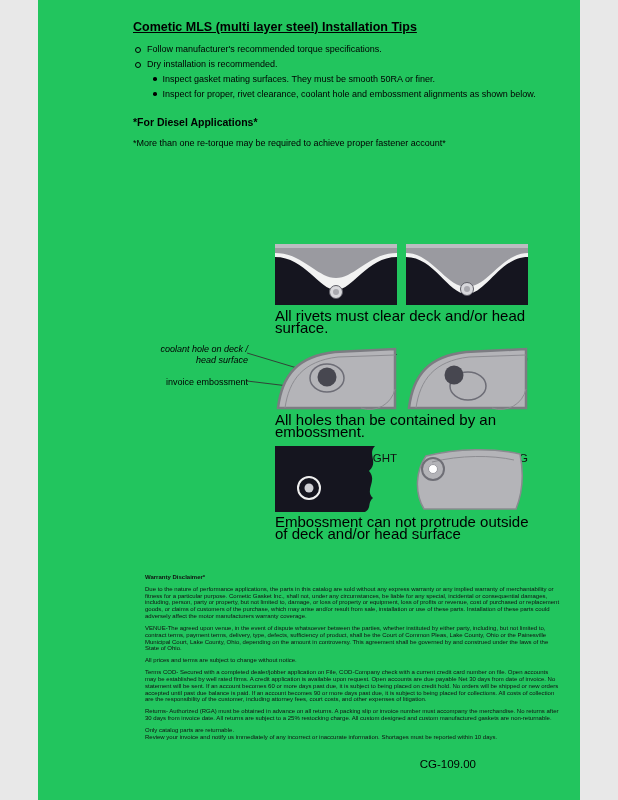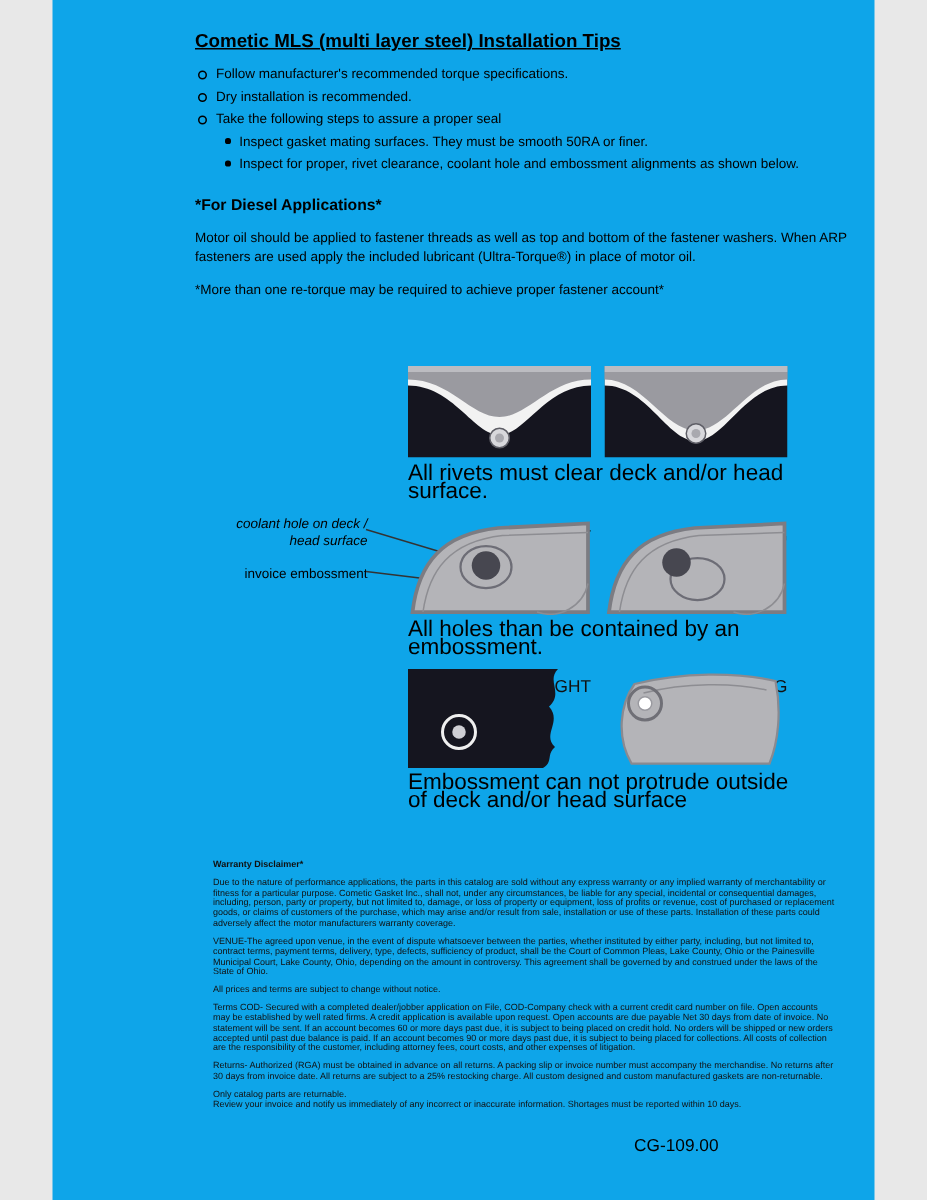--- a/index.html
+++ b/index.html
@@ -1,19 +1,20 @@
 <!DOCTYPE html>
 <html><head>
 <meta charset="utf-8">
 <style>
   html,body { margin:0; padding:0; background:#e8e8e8; }
   #page {
-    position:relative; width:548px; height:800px; background:#0ea5e9;
+    position:relative; width:498px; height:800px; background:#22c55e;
     font-family:"Liberation Sans", sans-serif; color:#000; overflow:hidden;
     margin:0 auto;
+    padding-left:44px;
   }
   
   .sec-text { position:absolute; left:95px; top:20px; width:440px; }
   .doc-title { font-size:12.5px; font-weight:bold; text-decoration:underline; margin:0 0 9px 0; }
   .tip-row { display:flex; align-items:flex-start; margin:0 0 3px 0; font-size:9px; line-height:12px; }
   .marker-hollow { flex:0 0 auto; width:4px; height:4px; border:1px solid #000; border-radius:50%; margin:3.5px 6px 0 2px; }
   .sub-tips { margin-left:18px; }
   .marker-solid { flex:0 0 auto; width:3.5px; height:3.5px; background:#000; border-radius:50%; margin:4px 6px 0 2px; }
   .diesel-heading { font-size:10.5px; font-weight:bold; margin:16px 0 9px 0; }
   .body-para { font-size:9px; line-height:12.5px; margin:0 0 10px 0; }
@@ -41,38 +42,33 @@
     <h1 class="doc-title">Cometic MLS (multi layer steel) Installation Tips</h1>
 
     <div class="tip-row">
       <span class="marker-hollow"></span>
       <span>Follow manufacturer's recommended torque specifications.</span>
     </div>
     <div class="tip-row">
       <span class="marker-hollow"></span>
       <span>Dry installation is recommended.</span>
     </div>
-    <div class="tip-row">
-      <span class="marker-hollow"></span>
-      <span>Take the following steps to assure a proper seal</span>
-    </div>
 
     <div class="sub-tips">
       <div class="tip-row">
         <span class="marker-solid"></span>
         <span>Inspect gasket mating surfaces.  They must be smooth 50RA or finer.</span>
       </div>
       <div class="tip-row">
         <span class="marker-solid"></span>
         <span>Inspect for proper, rivet clearance, coolant hole and embossment alignments as shown below.</span>
       </div>
     </div>
 
     <div class="diesel-heading">*For Diesel Applications*</div>
-    <p class="body-para">Motor oil should be applied to fastener threads as well as top and bottom of the fastener washers. When ARP fasteners are used apply the included lubricant (Ultra-Torque®) in place of motor oil.</p>
     <p class="body-para">*More than one re-torque may be required to achieve proper fastener account*</p>
   </div>
 
   <div class="sec-diagrams">
 
     <div class="abs col-hdr" style="left:237px; top:0;">RIGHT</div>
     <div class="abs col-hdr" style="left:368px; top:0;">WRONG</div>
 
     <svg class="diagram abs" style="left:237px; top:16px;" width="122" height="61" viewBox="0 0 122 61">
       <rect x="0" y="0" width="122" height="61" fill="#15151f"></rect>

